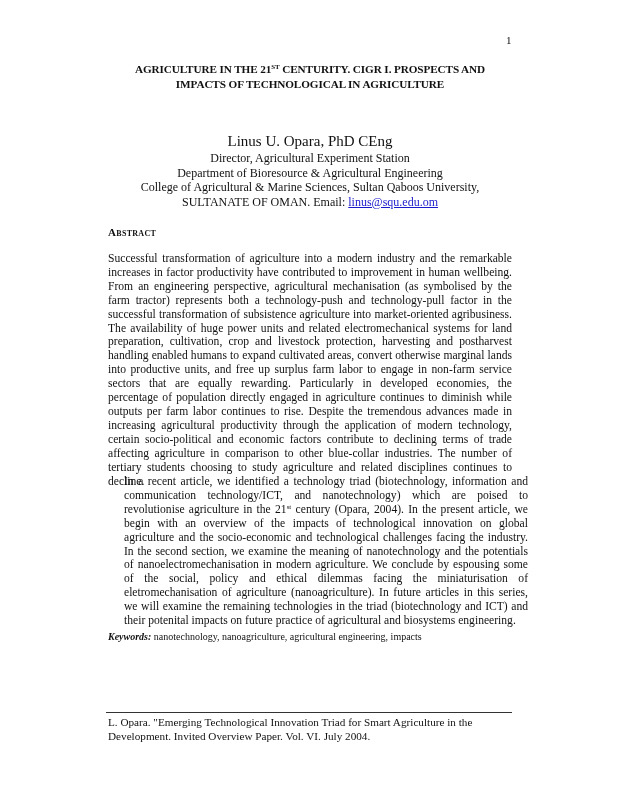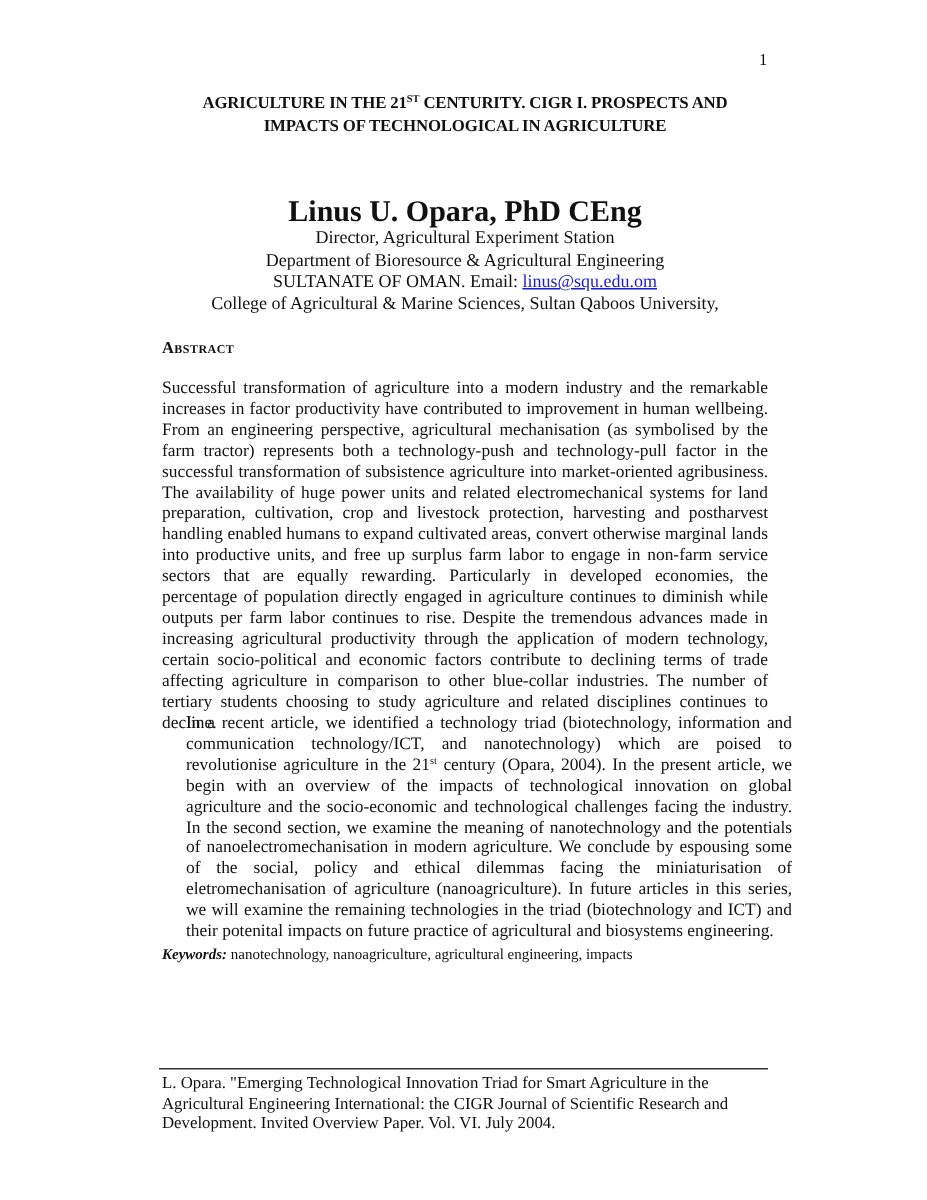--- a/index.html
+++ b/index.html
@@ -15,21 +15,21 @@
   .title {
     position: absolute; left: 108px; top: 62px; width: 404px;
     text-align: center; font-weight: bold; font-size: 11.2px;
     line-height: 14.5px; letter-spacing: -0.1px;
   }
   .title sup { font-size: 7px; vertical-align: 4px; line-height: 0; }
   .author-block {
     position: absolute; left: 108px; top: 133px; width: 404px;
     text-align: center; font-size: 12px; line-height: 14.6px;
   }
-  .author-name { font-weight: bold; font-size: 20px; line-height: 17px; margin-bottom: 1px; }
+  .author-name { font-weight: normal; font-size: 15px; line-height: 17px; margin-bottom: 1px; }
   .email-link { color: #1a1acc; text-decoration: underline; }
   .abstract-heading {
     position: absolute; left: 108px; top: 226px; width: 404px;
     text-align: left; font-weight: bold; font-size: 11px;
     font-variant: small-caps; letter-spacing: 0.3px;
   }
   .para {
     position: absolute; left: 108px; width: 404px;
     font-size: 11.6px; line-height: 13.9px; text-align: justify;
   }
@@ -57,31 +57,30 @@
 
 <div class="title">
   <div><span>AGRICULTURE  IN THE 21</span><sup>ST</sup><span> CENTURITY. CIGR I. PROSPECTS AND</span></div>
   <div>IMPACTS OF TECHNOLOGICAL IN AGRICULTURE</div>
 </div>
 
 <div class="author-block">
   <div class="author-name">Linus U. Opara, PhD CEng</div>
   <div>Director, Agricultural Experiment Station</div>
   <div>Department of Bioresource &amp; Agricultural Engineering</div>
+  <div>College of Agricultural &amp; Marine Sciences, Sultan Qaboos University,</div>
   <div><span>SULTANATE OF OMAN. Email: </span><a class="email-link">linus@squ.edu.om</a></div>
-  <div>College of Agricultural &amp; Marine Sciences, Sultan Qaboos University,</div>
 </div>
 
 <div class="abstract-heading">Abstract</div>
 
 <div class="para p1">Successful transformation of agriculture into a modern industry and the remarkable increases in factor productivity have contributed to improvement in human wellbeing. From an engineering perspective, agricultural mechanisation (as symbolised by the farm tractor) represents both a technology-push and technology-pull factor in the successful transformation of subsistence agriculture into market-oriented agribusiness. The availability of huge power units and related electromechanical systems for land preparation, cultivation, crop and livestock protection, harvesting and postharvest handling enabled humans to expand cultivated areas, convert otherwise marginal lands into productive units, and free up surplus farm labor to engage in non-farm service sectors that are equally rewarding. Particularly in developed economies, the percentage of population directly engaged in agriculture continues to diminish while outputs per farm labor continues to rise. Despite the tremendous advances made in increasing agricultural productivity through the application of modern technology, certain socio-political and economic factors contribute to declining terms of trade affecting agriculture in comparison to other blue-collar industries. The number of tertiary students choosing to study agriculture and related disciplines continues to decline.</div>
 
 <div class="para p2"><span>In a recent article, we identified a technology triad (biotechnology, information and communication technology/ICT, and nanotechnology) which are poised to revolutionise agriculture in the 21</span><sup>st</sup><span> century (Opara, 2004). In the present article, we begin with an overview of the impacts of technological innovation on global agriculture and the socio-economic and technological challenges facing the industry. In the second section, we examine the meaning of nanotechnology and the potentials of nanoelectromechanisation in modern agriculture. We conclude by espousing some of the social, policy and ethical dilemmas facing the miniaturisation of eletromechanisation of agriculture (nanoagriculture). In future articles in this series, we will examine the remaining technologies in the triad (biotechnology and ICT) and their potenital impacts on future practice of agricultural and biosystems engineering.</span></div>
 
 <div class="keywords"><span class="keywords-label">Keywords:</span><span> nanotechnology, nanoagriculture, agricultural engineering, impacts</span></div>
 
 <div class="footer-rule"></div>
 
 <div class="footer">
   <div>L. Opara. "Emerging Technological Innovation Triad for Smart Agriculture in the</div>
-  <div>Agricultural Engineering International: the CIGR Journal of Scientific Research and</div>
   <div>Development. Invited Overview Paper. Vol. VI. July 2004.</div>
 </div>
 
 </body></html>

